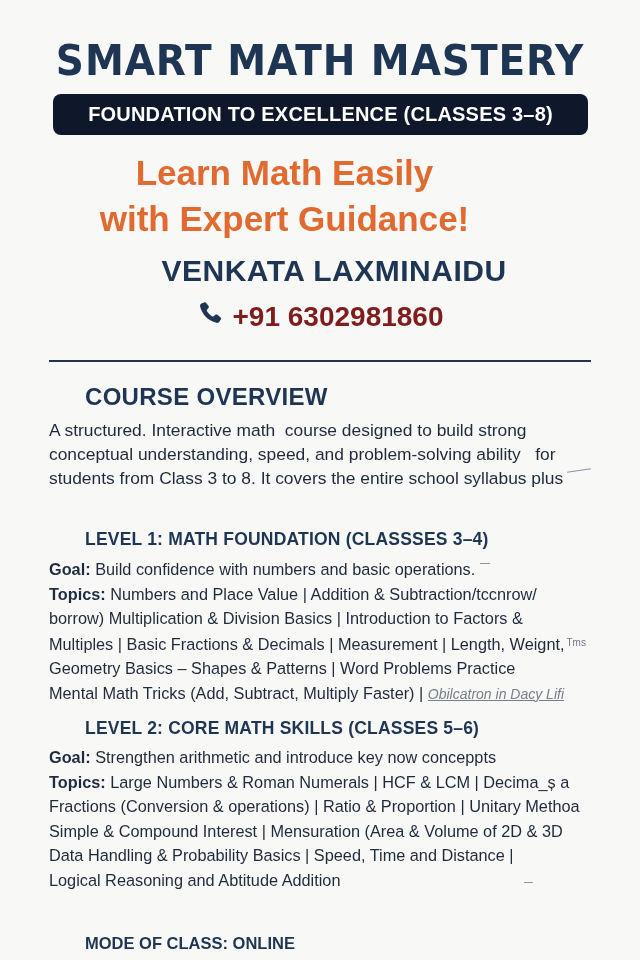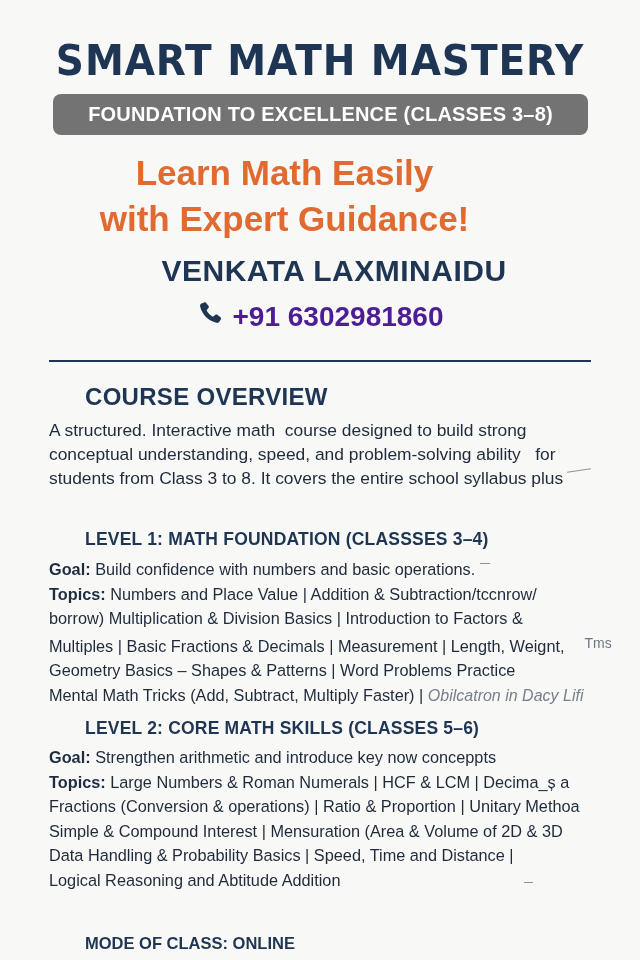--- a/index.html
+++ b/index.html
@@ -13,21 +13,21 @@
     .page { position: relative; width: 640px; height: 960px; }
     .title {
       position: absolute; top: 36px; left: 0; width: 640px;
       text-align: center; font-size: 42px; font-weight: 700;
       color: #1e3553; letter-spacing: 1px;
       font-family: "DejaVu Sans", sans-serif;
       transform: scaleX(0.93);
     }
     .banner {
       position: absolute; top: 94px; left: 53px; width: 535px; height: 41px;
-      background: #737373; border-radius: 8px;
+      background: #0f172a; border-radius: 8px;
       display: flex; align-items: center; justify-content: center;
     }
     .banner span {
       color: #ffffff; font-size: 20px; font-weight: 700;
       font-family: "Liberation Sans", sans-serif;
       letter-spacing: 0.2px;
     }
     .tagline {
       position: absolute; top: 150px; left: 0; width: 569px;
       text-align: center; color: #e06a30; font-weight: 700;
@@ -37,21 +37,21 @@
     .name {
       position: absolute; top: 254px; left: 0; width: 640px;
       text-align: center; font-size: 30px; font-weight: 700;
       color: #1e3553; letter-spacing: 0.5px;
       font-family: "Liberation Sans", sans-serif;
       padding-left: 28px;
     }
     .phone {
       position: absolute; top: 300px; left: 0; width: 640px;
       display: flex; justify-content: center; align-items: center; gap: 10px;
-      font-size: 28px; font-weight: 700; color: #4c1d95;
+      font-size: 28px; font-weight: 700; color: #7f1d1d;
       font-family: "Liberation Sans", sans-serif;
     }
     .phone svg { width: 26px; height: 26px; }
     .divider {
       position: absolute; top: 360px; left: 49px; width: 542px; height: 2px;
       background: #1e3553;
     }
     .section-head {
       position: absolute; left: 49px; font-weight: 700; color: #1e3553;
       font-family: "Liberation Sans", sans-serif;
@@ -66,22 +66,22 @@
     .level1-head { top: 529px; }
     .level2-head { top: 718px; }
     .level-block {
       position: absolute; left: 49px; width: 560px;
       font-size: 16.3px; line-height: 24.5px; color: #1f2a3b;
     }
     .level1-body { top: 557px; }
     .level2-body { top: 745px; }
     .level-block .line { white-space: nowrap; }
     .level-block b { font-weight: 700; color: #1e2c42; }
-    .tiny-note { font-size: 14px; color: #6d7686; margin-left: 20px; vertical-align: 4px; }
-    .faint-note { font-size: 16px; color: #777f8c; font-style: italic; }
+    .tiny-note { font-size: 10px; color: #6d7686; margin-left: 2px; vertical-align: 4px; }
+    .faint-note { font-size: 14px; color: #777f8c; font-style: italic; text-decoration: underline; }
     .mode-head { top: 934px; font-size: 16.5px; }
     .stray-mark {
       position: absolute; height: 1px; background: #8a93a3;
     }
   </style>
 </head>
 <body>
 
 <div class="page">
 

